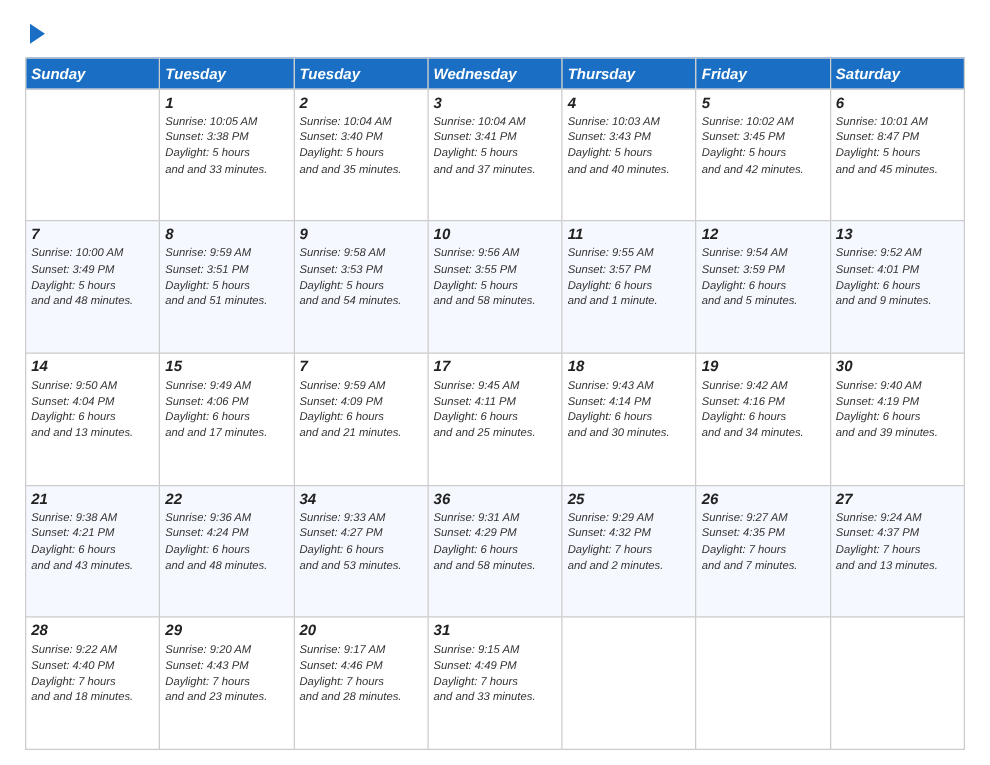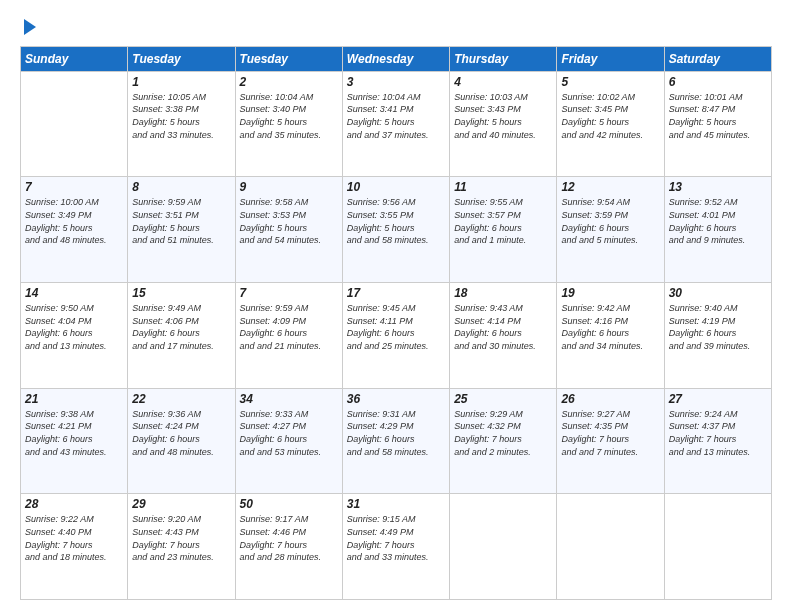--- a/index.html
+++ b/index.html
@@ -398,21 +398,21 @@
           <td>
             <span class="day-number">29</span>
             <div class="day-info">
               <div>Sunrise: 9:20 AM</div>
               <div>Sunset: 4:43 PM</div>
               <div>Daylight: 7 hours</div>
               <div>and and 23 minutes.</div>
             </div>
           </td>
           <td>
-            <span class="day-number">50</span>
+            <span class="day-number">20</span>
             <div class="day-info">
               <div>Sunrise: 9:17 AM</div>
               <div>Sunset: 4:46 PM</div>
               <div>Daylight: 7 hours</div>
               <div>and and 28 minutes.</div>
             </div>
           </td>
           <td>
             <span class="day-number">31</span>
             <div class="day-info">

